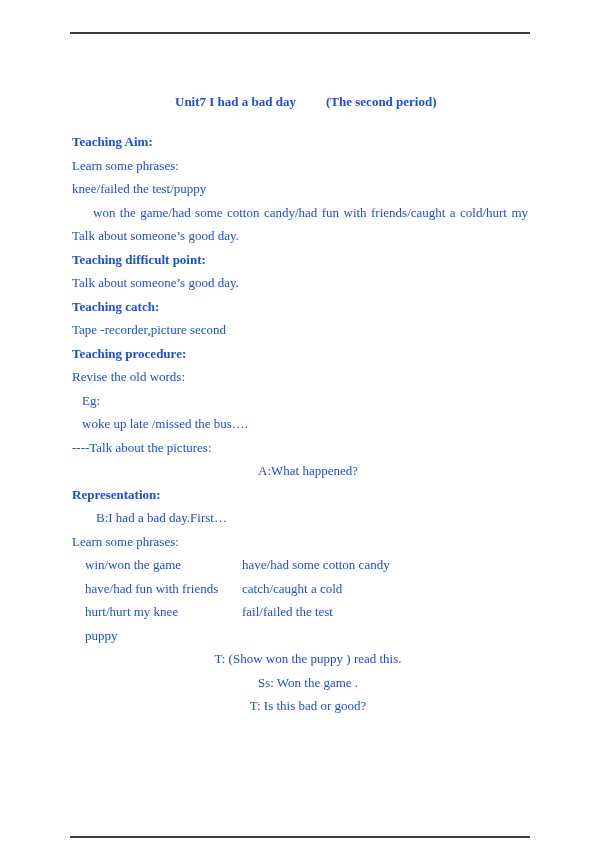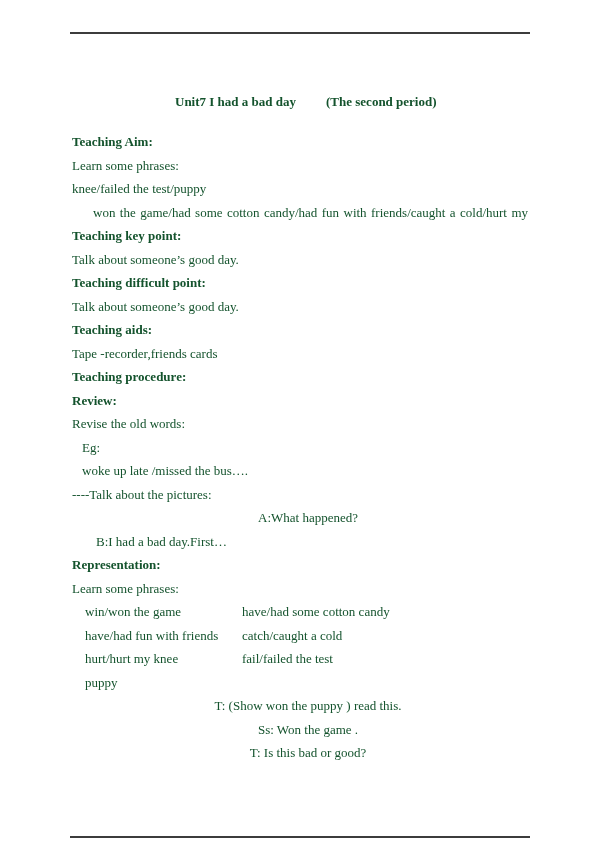--- a/index.html
+++ b/index.html
@@ -2,21 +2,21 @@
 <html><head>
 <meta charset="utf-8">
 <style>
   html,body{margin:0;padding:0;background:#ffffff;}
   .page{
     position:relative;
     width:600px;height:845px;
     background:#ffffff;
     font-family:"Liberation Serif","DejaVu Serif",serif;
     font-size:13px;
-    color:#14532d;
+    color:#1d4ed8;
     overflow:hidden;
   }
   .rule{position:absolute;left:70px;width:460px;height:2px;background:#3c3c3c;}
   .rule-top{top:32px;}
   .rule-bottom{top:836px;}
   .titleline{
     position:absolute;left:72px;top:90px;width:456px;
     height:23px;line-height:23px;
     font-weight:bold;white-space:pre;
   }
@@ -45,35 +45,33 @@
 
   <div class="rule rule-top"></div>
 
   <div class="titleline"><span class="t1">Unit7 I had a bad day</span><span class="t2">(The second period)</span></div>
 
   <div class="content">
     <div class="ln b">Teaching Aim:</div>
     <div class="ln">Learn some phrases:</div>
     <div class="ln">knee/failed the test/puppy</div>
     <div class="ln just">won the game/had some cotton candy/had fun with friends/caught a cold/hurt my</div>
-    <div class="ln b">Teaching key point:</div>
     <div class="ln">Talk about someone’s good day.</div>
     <div class="ln b">Teaching difficult point:</div>
     <div class="ln">Talk about someone’s good day.</div>
-    <div class="ln b">Teaching aids:</div>
-    <div class="ln">Tape -recorder,friends cards</div>
+    <div class="ln b">Teaching catch:</div>
+    <div class="ln">Tape -recorder,picture second</div>
     <div class="ln b">Teaching procedure:</div>
-    <div class="ln b">Review:</div>
     <div class="ln">Revise the old words:</div>
     <div class="ln i10">Eg:</div>
     <div class="ln i10">woke up late /missed the bus….</div>
     <div class="ln">----Talk about the pictures:</div>
     <div class="ln i16">A:What happened?</div>
+    <div class="ln b">Representation:</div>
     <div class="ln i24">B:I had a bad day.First…</div>
-    <div class="ln b">Representation:</div>
     <div class="ln">Learn some phrases:</div>
     <div class="ln twocol"><span class="c1">win/won the game</span><span class="c2">have/had some cotton candy</span></div>
     <div class="ln twocol"><span class="c1">have/had fun with friends</span><span class="c2">catch/caught a cold</span></div>
     <div class="ln twocol"><span class="c1">hurt/hurt my knee</span><span class="c2">fail/failed the test</span></div>
     <div class="ln i13">puppy</div>
     <div class="ln i16">T: (Show won the puppy ) read this.</div>
     <div class="ln i16">Ss: Won the game .</div>
     <div class="ln i16">T: Is this bad or good?</div>
   </div>
 

